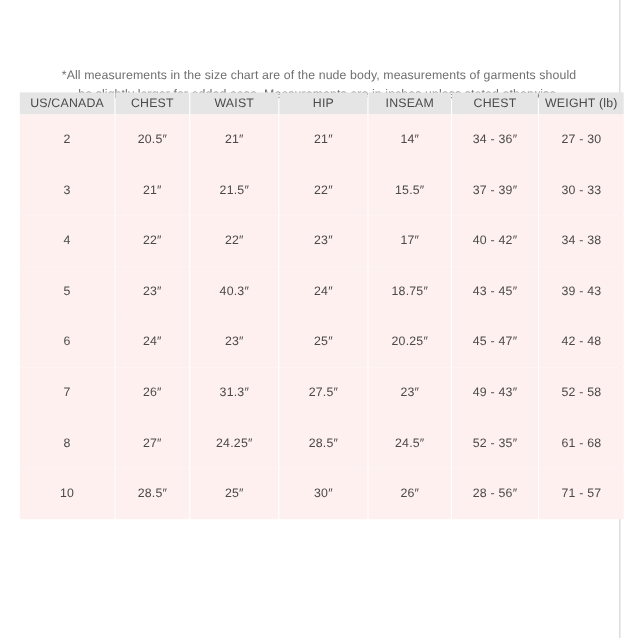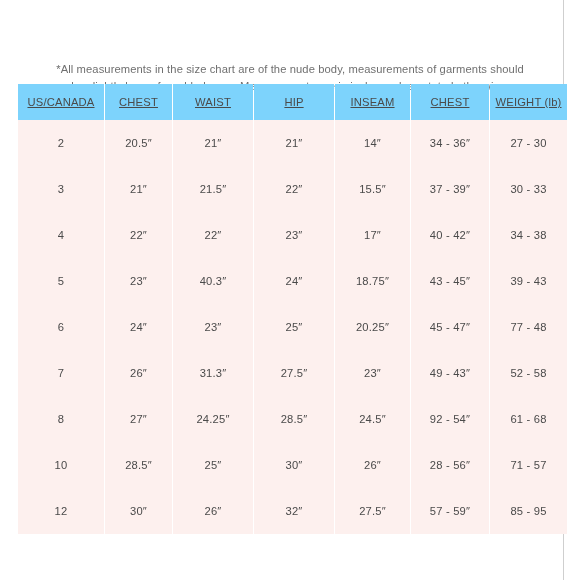--- a/index.html
+++ b/index.html
@@ -52,26 +52,25 @@
   #size-table th,
   #size-table td {
     padding: 0;
     margin: 0;
     text-align: center;
     vertical-align: middle;
     font-weight: normal;
   }
 
   #size-table thead th {
-    height: 36px;
-    background: #7dd3fc;
+    height: 20px;
+    background: #e5e5e5;
     color: #4a4a4a;
     font-size: 11.2px;
     letter-spacing: 0.2px;
-    text-decoration: underline;
   }
 
   #size-table tbody td {
     height: 46px;
     background: #fdf0ee;
     color: #4a4a4a;
     font-size: 11.2px;
     letter-spacing: 0.2px;
   }
 
@@ -150,52 +149,43 @@
         <td>43 - 45″</td>
         <td>39 - 43</td>
       </tr>
       <tr>
         <td>6</td>
         <td>24″</td>
         <td>23″</td>
         <td>25″</td>
         <td>20.25″</td>
         <td>45 - 47″</td>
-        <td>77 - 48</td>
+        <td>42 - 48</td>
       </tr>
       <tr>
         <td>7</td>
         <td>26″</td>
         <td>31.3″</td>
         <td>27.5″</td>
         <td>23″</td>
         <td>49 - 43″</td>
         <td>52 - 58</td>
       </tr>
       <tr>
         <td>8</td>
         <td>27″</td>
         <td>24.25″</td>
         <td>28.5″</td>
         <td>24.5″</td>
-        <td>92 - 54″</td>
+        <td>52 - 35″</td>
         <td>61 - 68</td>
       </tr>
       <tr>
         <td>10</td>
         <td>28.5″</td>
         <td>25″</td>
         <td>30″</td>
         <td>26″</td>
         <td>28 - 56″</td>
         <td>71 - 57</td>
       </tr>
-      <tr>
-        <td>12</td>
-        <td>30″</td>
-        <td>26″</td>
-        <td>32″</td>
-        <td>27.5″</td>
-        <td>57 - 59″</td>
-        <td>85 - 95</td>
-      </tr>
     </tbody>
 </table>
 
 </body></html>

